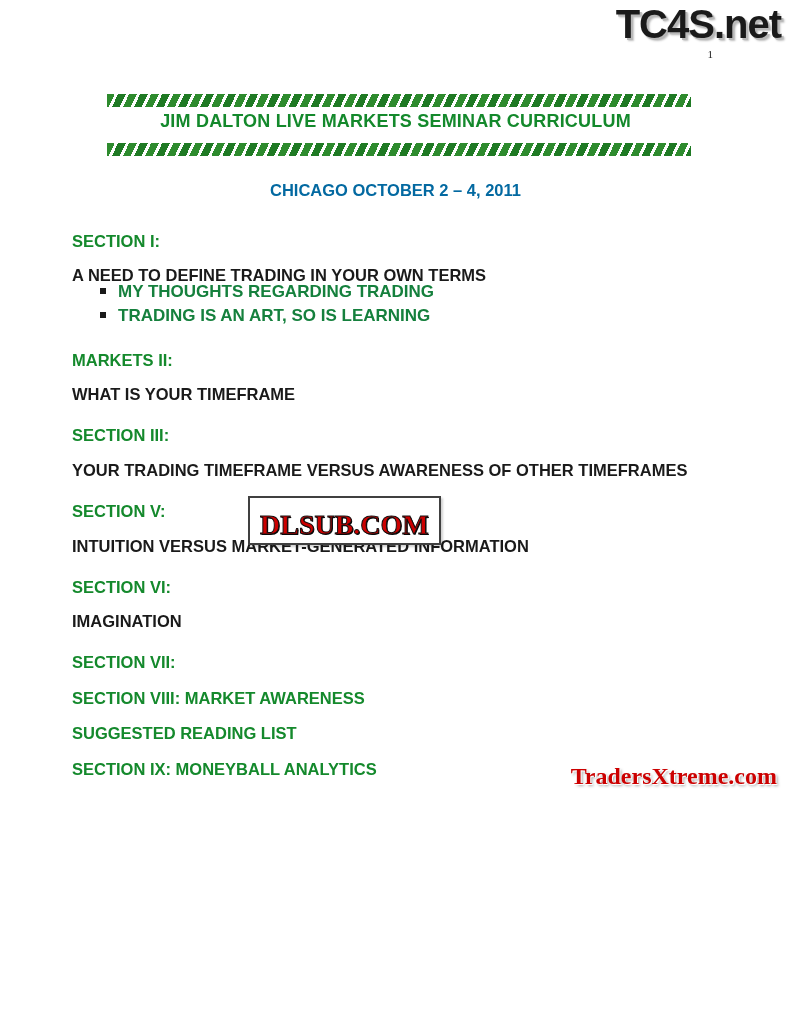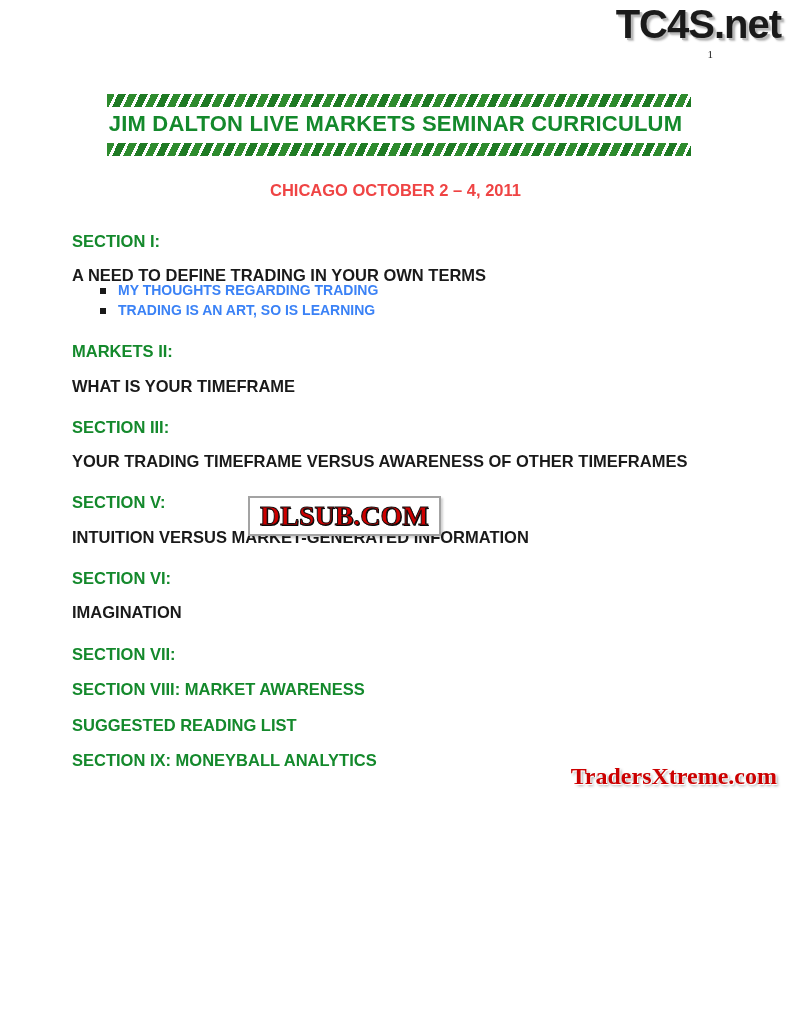--- a/index.html
+++ b/index.html
@@ -67,35 +67,35 @@
   }
   .bar.top { top: 94px; }
   .bar.bottom { top: 143px; }
 
   .doc-title {
     position: absolute;
     top: 111px;
     left: 0;
     width: 791px;
     text-align: center;
-    font-size: 22px;
+    font-size: 18px;
     font-weight: bold;
     color: #14892c;
     letter-spacing: 0.2px;
   }
 
   .doc-subtitle {
     position: absolute;
     top: 181px;
     left: 0;
     width: 791px;
     text-align: center;
     font-size: 16.5px;
     font-weight: bold;
-    color: #ef4444;
+    color: #0369a1;
   }
 
   
   .content {
     position: absolute;
     top: 232px;
     left: 72px;
     width: 640px;
   }
   .sec-head {
@@ -117,23 +117,23 @@
   }
   .sec-body.wrap {
     width: 625px;
   }
   .bullets {
     list-style: none;
     margin: -6px 0 22px 0;
     padding: 0 0 0 28px;
   }
   .bullets li {
-    color: #3b82f6;
-    font-weight: bold;
-    font-size: 14px;
+    color: #15803d;
+    font-weight: bold;
+    font-size: 17px;
     line-height: 1.45;
     position: relative;
     padding-left: 18px;
   }
   .bullets li .sq {
     position: absolute;
     left: 0;
     top: 8px;
     width: 6px;
     height: 6px;
@@ -144,23 +144,23 @@
   }
   .group {
     margin-bottom: 16px;
   }
 
   
   .dlsub {
     position: absolute;
     left: 248px;
     top: 496px;
-    padding: 4px 10px 4px 10px;
+    padding: 13px 10px 4px 10px;
     background: #ffffff;
-    border: 2px solid #a3a3a3;
+    border: 2px solid #404040;
     box-shadow: 2px 2px 2px rgba(0,0,0,0.18);
     font-family: "Liberation Serif", serif;
     font-weight: bold;
     font-size: 28px;
     letter-spacing: 0px;
     color: #cc0000;
     -webkit-text-stroke: 1px #111;
     text-shadow: 1px 1px 0 #000;
     line-height: 1;
   }

